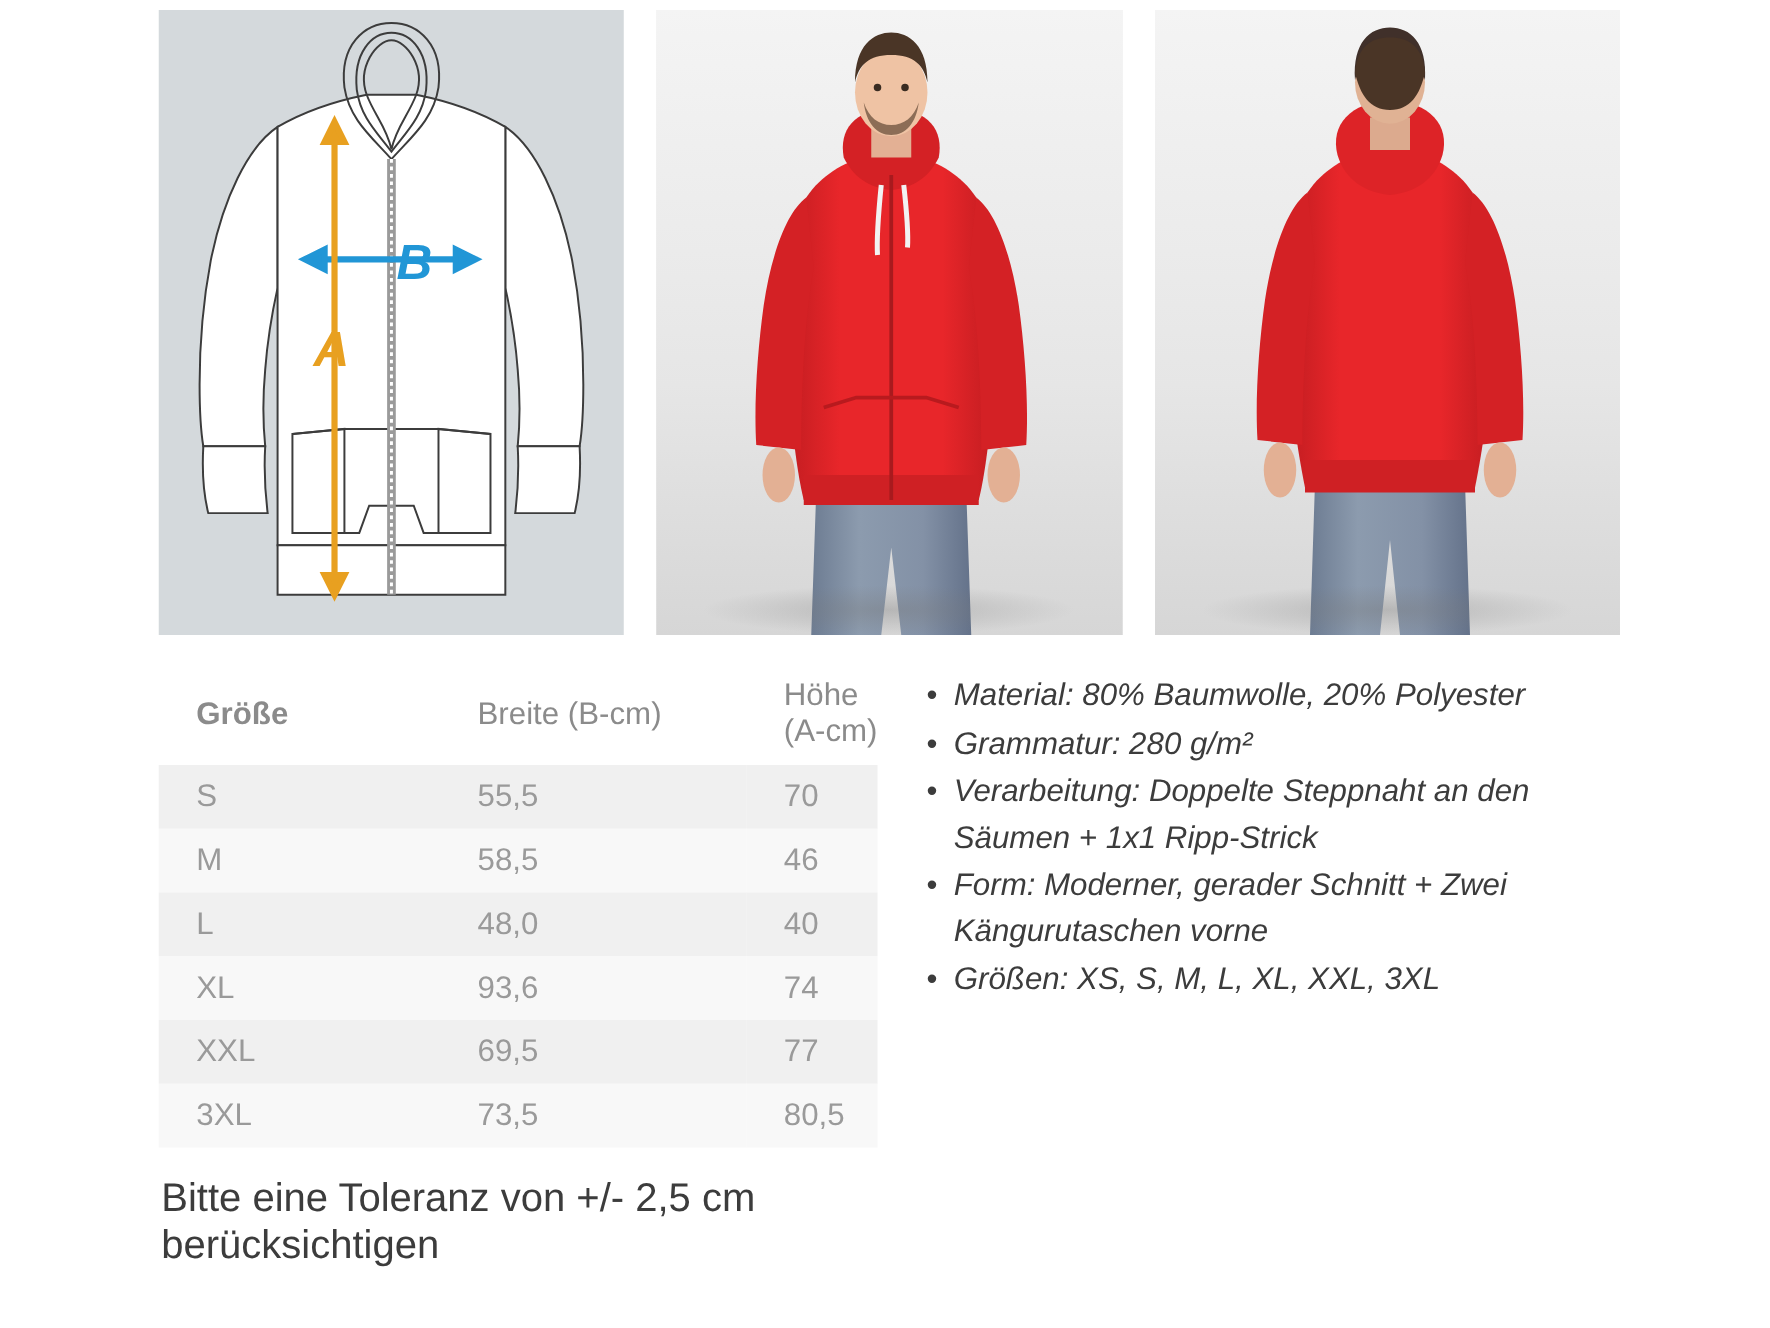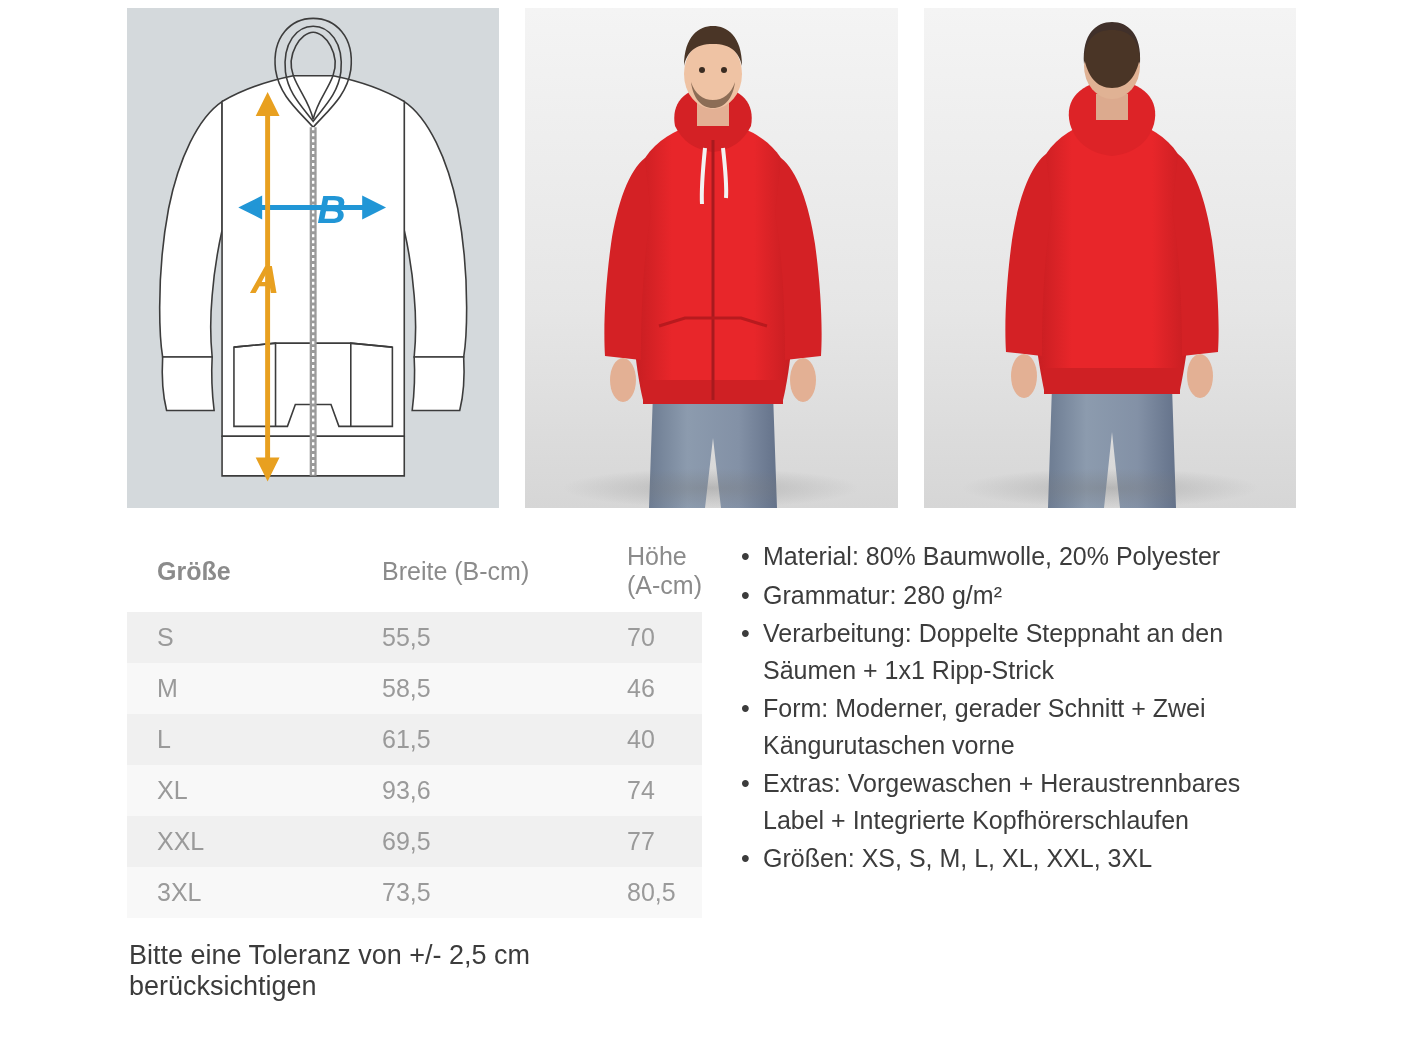--- a/index.html
+++ b/index.html
@@ -84,21 +84,21 @@
   table.size-table td {
     padding: 11px 0 11px 30px;
     color: #9a9a9a;
   }
   table.size-table tr.odd td { background: #f0f0f0; }
   table.size-table tr.even td { background: #f8f8f8; }
   table.size-table .col-size { width: 195px; font-weight: bold; }
   table.size-table .col-width { width: 215px; }
 
   .tolerance {
-    font-size: 27px;
+    font-size: 32px;
     color: #3c3c3c;
     margin: 22px 0 0 2px;
   }
   .model-note {
     font-size: 25px;
     color: #3c3c3c;
     margin-top: 80px;
     line-height: 1.5;
     width: 560px;
   }
@@ -115,20 +115,21 @@
     margin: 0;
     padding: 0;
     font-size: 25px;
     line-height: 1.46;
     color: #3c3c3c;
   }
   ul.features li {
     position: relative;
     padding-left: 26px;
     margin-bottom: 2px;
+    font-style: italic;
   }
   ul.features li:before {
     content: "\2022";
     position: absolute;
     left: 4px;
     top: 0;
   }
 </style>
 </head>
 <body>
@@ -295,21 +296,21 @@
           <td>55,5</td>
           <td>70</td>
         </tr>
         <tr class="even">
           <td>M</td>
           <td>58,5</td>
           <td>46</td>
         </tr>
         <tr class="odd">
           <td>L</td>
-          <td>61,5</td>
+          <td>48,0</td>
           <td>40</td>
         </tr>
         <tr class="even">
           <td>XL</td>
           <td>93,6</td>
           <td>74</td>
         </tr>
         <tr class="odd">
           <td>XXL</td>
           <td>69,5</td>
@@ -329,17 +330,16 @@
       <b>Model (m):</b><span> Größe 188 cm, Brust 100 cm, Taille 78 cm, Hüfte 95 cm, (trägt M)</span>
     </div>
   </div>
 
   <div class="right-col">
     <ul class="features">
       <li>Material: 80% Baumwolle, 20% Polyester</li>
       <li>Grammatur: 280 g/m²</li>
       <li>Verarbeitung: Doppelte Steppnaht an den Säumen + 1x1 Ripp-Strick</li>
       <li>Form: Moderner, gerader Schnitt + Zwei Kängurutaschen vorne</li>
-      <li>Extras: Vorgewaschen + Heraustrennbares Label + Integrierte Kopfhörerschlaufen</li>
       <li>Größen:  XS, S, M, L, XL, XXL, 3XL</li>
     </ul>
   </div>
 </div>
 
 </body></html>

